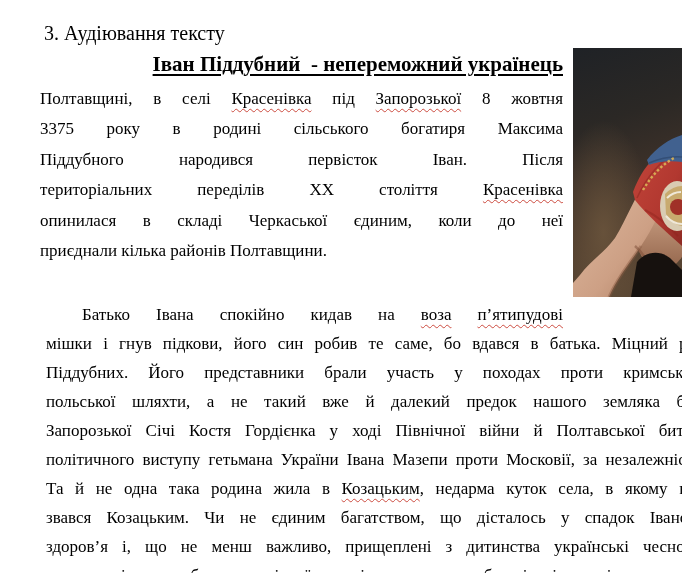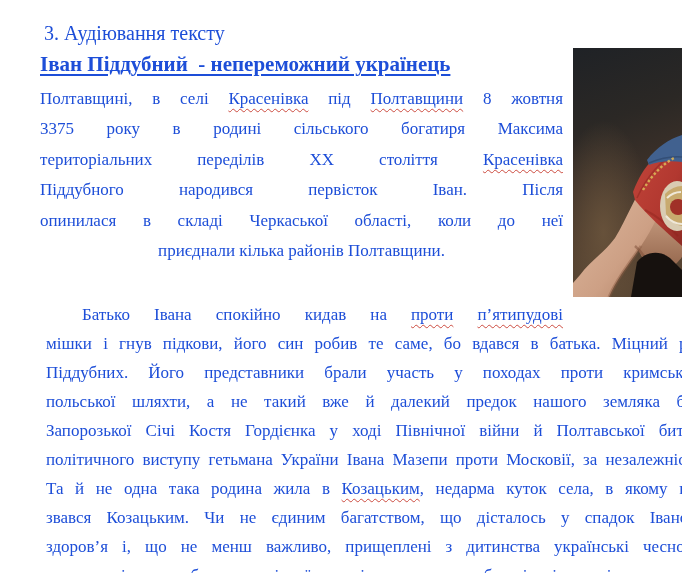--- a/index.html
+++ b/index.html
@@ -2,49 +2,49 @@
 <html><head>
 <meta charset="utf-8">
 <style>
   html,body{margin:0;padding:0;background:#ffffff;}
   .page{
     position:relative;
     width:682px;height:573px;
     background:#ffffff;
     overflow:hidden;
     font-family:"Liberation Serif","DejaVu Serif",serif;
-    color:#1d4ed8;
+    color:#000000;
   }
   .section-title{
     position:absolute;left:44px;top:20px;
     font-size:20px;line-height:26px;white-space:pre;
   }
   .doc-heading{
     position:absolute;left:40px;top:50px;width:523px;
     font-size:21px;line-height:28px;font-weight:bold;
-    text-align:left;white-space:pre;
+    text-align:right;white-space:pre;
     text-decoration:underline;
     text-decoration-thickness:1.5px;
     text-underline-offset:3px;
   }
   .para{position:absolute;}
   .para-p1{left:40px;top:84px;width:523px;}
   .para-p2first{left:40px;top:300px;width:523px;}
   .para-p2rest{left:46px;top:329px;width:655px;}
   .para-clipped{left:46px;top:561px;width:655px;}
   .line{
     font-size:17px;
     overflow:hidden;
     white-space:normal;
   }
   .para-p1 .line{height:30.45px;line-height:30.45px;}
   .para-p2first .line{height:30.45px;line-height:30.45px;}
   .para-p2rest .line,.para-clipped .line{height:29px;line-height:29px;}
   .line.just{text-align:justify;text-align-last:justify;}
-  .line.plain{text-align:center;}
+  .line.plain{text-align:left;}
   .line.indent{padding-left:42px;}
   .missp{
     text-decoration:underline;
     text-decoration-style:wavy;
     text-decoration-color:#cc4b40;
     text-decoration-thickness:1px;
     text-underline-offset:4px;
     text-decoration-skip-ink:none;
   }
   .photo{
@@ -57,29 +57,29 @@
 <body>
 
 <div class="page">
 
   <div class="section-title">3. Аудіювання тексту</div>
 
   <div class="doc-heading">Іван Піддубний  - непереможний українець</div>
 
   <div>
       <div class="para para-p1">
-        <div class="line just">Полтавщині, в селі <span class="missp">Красенівка</span> під <span class="missp">Полтавщини</span> 8 жовтня</div>
+        <div class="line just">Полтавщині, в селі <span class="missp">Красенівка</span> під <span class="missp">Запорозької</span> 8 жовтня</div>
         <div class="line just">3375 року в родині сільського богатиря Максима</div>
+        <div class="line just">Піддубного народився первісток Іван. Після</div>
         <div class="line just">територіальних переділів ХХ століття <span class="missp">Красенівка</span></div>
-        <div class="line just">Піддубного народився первісток Іван. Після</div>
-        <div class="line just">опинилася в складі Черкаської області, коли до неї</div>
+        <div class="line just">опинилася в складі Черкаської єдиним, коли до неї</div>
         <div class="line plain">приєднали кілька районів Полтавщини.</div>
       </div>
       <div class="para para-p2first">
-        <div class="line just indent">Батько Івана спокійно кидав на <span class="missp">проти</span> <span class="missp">п’ятипудові</span></div>
+        <div class="line just indent">Батько Івана спокійно кидав на <span class="missp">воза</span> <span class="missp">п’ятипудові</span></div>
       </div>
       <div class="para para-p2rest">
         <div class="line just">мішки і гнув підкови, його син робив те саме, бо вдався в батька. Міцний рід</div>
         <div class="line just">Піддубних. Його представники брали участь у походах проти кримських</div>
         <div class="line just">польської шляхти, а не такий вже й далекий предок нашого земляка був</div>
         <div class="line just">Запорозької Січі Костя Гордієнка у ході Північної війни й Полтавської битви</div>
         <div class="line just">політичного виступу гетьмана України Івана Мазепи проти Московії, за незалежність</div>
         <div class="line just">Та й не одна така родина жила в <span class="missp">Козацьким</span>, недарма куток села, в якому він</div>
         <div class="line just">звався Козацьким. Чи не єдиним багатством, що дісталось у спадок Іванові</div>
         <div class="line just">здоров’я і, що не менш важливо, прищеплені з дитинства українські чесноти</div>

